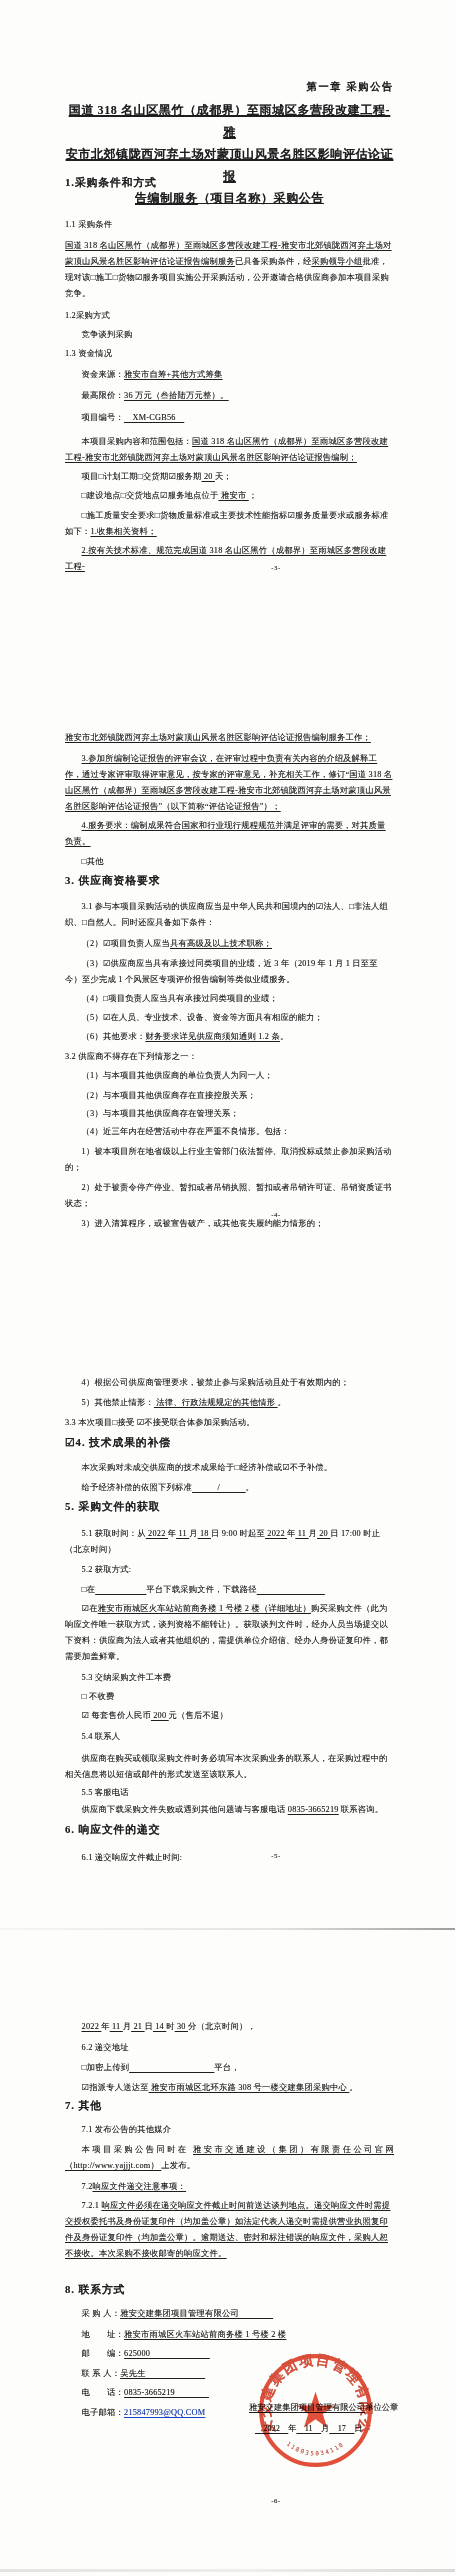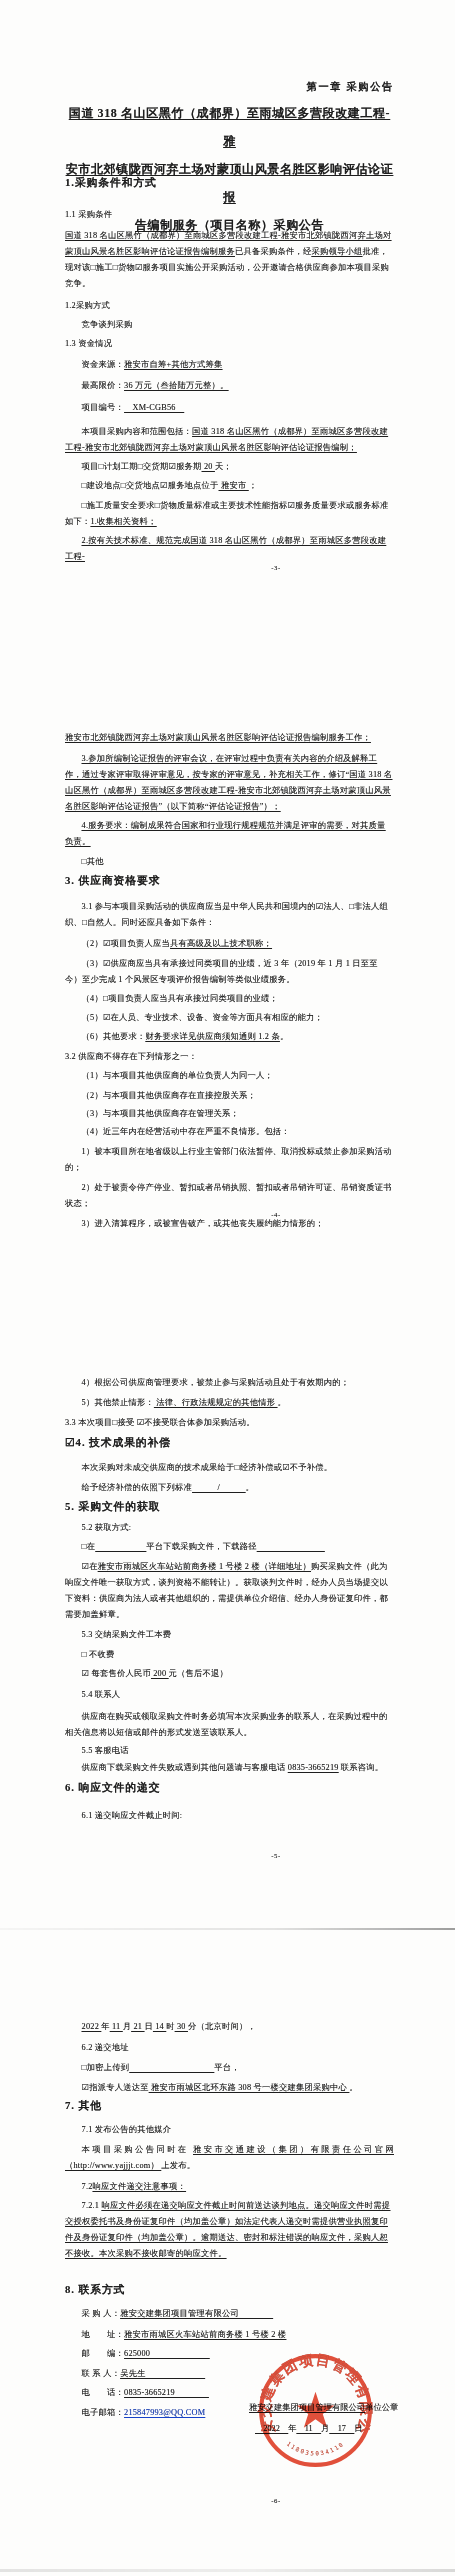--- a/index.html
+++ b/index.html
@@ -6,21 +6,21 @@
   .sheet{
     position:relative;width:456px;height:2576px;background:#fdfdfc;overflow:hidden;
     font-family:"Liberation Serif","DejaVu Serif",serif;color:#1e1e1e;
     text-shadow:0 0 0.3px rgba(40,40,40,.55);
   }
   .grp{position:absolute;left:65px;width:329px;}
   .p{font-size:8.3px;line-height:16px;margin:0;letter-spacing:0.2px;}
   .ind{text-indent:2em;}
   .h{font-size:10.8px;font-weight:bold;letter-spacing:0.9px;line-height:17px;margin:0;}
   .chapter{font-size:10.2px;font-weight:bold;text-align:right;letter-spacing:1.7px;margin:0;}
-  .title-line{font-size:12px;font-weight:bold;text-align:center;line-height:28px;letter-spacing:0.6px;margin:0;}
+  .title-line{font-size:12px;font-weight:bold;text-align:center;line-height:22px;letter-spacing:0.6px;margin:0;text-decoration:underline;}
   .title-line .u{text-decoration-thickness:0.9px;}
   .u{text-decoration:underline;text-underline-offset:2.3px;text-decoration-thickness:0.6px;}
   .link{color:#1742c9;}
   .just{text-align:justify;}
   .pagenum{position:absolute;font-size:6.8px;letter-spacing:0.6px;transform:translateX(-50%);}
   .stamp{position:absolute;left:257px;top:2352px;opacity:.88;mix-blend-mode:multiply;pointer-events:none;}
   .stamp-label{position:absolute;left:249px;top:2402px;font-size:8.3px;margin:0;}
   .stamp-date{position:absolute;left:255px;top:2423px;font-size:8.3px;margin:0;}
   .artifact1{position:absolute;left:0;top:1928px;width:456px;height:2.3px;
     background:linear-gradient(to right,rgba(0,0,0,.03),rgba(0,0,0,.10) 60%,rgba(0,0,0,.38));filter:blur(0.6px);}
@@ -34,21 +34,21 @@
 
   <div class="grp" style="top:80px">
     <p class="chapter">第一章 采购公告</p>
     <div class="title-line" style="margin-top:4.6px"><span class="u">国道 318 名山区黑竹（成都界）至雨城区多营段改建工程-雅</span></div>
     <div class="title-line"><span class="u">安市北郊镇陇西河弃土场对蒙顶山风景名胜区影响评估论证报</span></div>
     <div class="title-line"><span class="u">告编制服务</span><span>（项目名称）采购公告</span></div>
   </div>
 
   <div class="grp" style="top:171px">
     <p class="h" style="margin-top:3.4px">1.采购条件和方式</p>
-    <p class="p" style="margin-top:16px">1.1 采购条件</p>
+    <p class="p" style="margin-top:26px">1.1 采购条件</p>
     <p class="p" style="margin-top:4.6px"><span class="u">国道 318 名山区黑竹（成都界）至雨城区多营段改建工程-雅安市北郊镇陇西河弃土场对蒙顶山风景名胜区影响评估论证报告编制服务</span><span>已具备采购条件，经</span><span class="u">采购领导小组</span><span>批准，现对该□施工□货物☑服务项目实施公开采购活动，公开邀请合格供应商参加本项目采购竞争。</span></p>
     <p class="p" style="margin-top:5.7px">1.2采购方式</p>
     <p class="p ind" style="margin-top:3.4px">竞争谈判采购</p>
     <p class="p" style="margin-top:3.4px">1.3 资金情况</p>
     <p class="p ind" style="margin-top:4.6px"><span>资金来源：</span><span class="u">雅安市自筹+其他方式筹集</span></p>
     <p class="p ind" style="margin-top:4.6px"><span>最高限价：</span><span class="u">36 万元（叁拾陆万元整）。</span></p>
     <p class="p ind" style="margin-top:6px"><span>项目编号：</span><span class="u">　XM-CGB56　</span></p>
     <p class="p ind" style="margin-top:8px"><span>本项目采购内容和范围包括：</span><span class="u">国道 318 名山区黑竹（成都界）至雨城区多营段改建工程-雅安市北郊镇陇西河弃土场对蒙顶山风景名胜区影响评估论证报告编制；</span></p>
     <p class="p ind" style="margin-top:3.4px"><span>项目□计划工期□交货期☑服务期</span><span class="u"> 20 </span><span>天；</span></p>
     <p class="p ind" style="margin-top:3.4px"><span>□建设地点□交货地点☑服务地点位于</span><span class="u"> 雅安市 </span><span>；</span></p>
@@ -83,20 +83,21 @@
   <div class="pagenum" style="left:276px;top:1211px">-4-</div>
 
   <div class="grp" style="top:1373px">
     <p class="p ind" style="margin-top:2.3px">4）根据公司供应商管理要求，被禁止参与采购活动且处于有效期内的；</p>
     <p class="p ind" style="margin-top:3.4px"><span>5）其他禁止情形：</span><span class="u"> 法律、行政法规规定的其他情形 </span><span>。</span></p>
     <p class="p" style="margin-top:4.6px">3.3 本次项目□接受 ☑不接受联合体参加采购活动。</p>
     <p class="h" style="margin-top:2.3px">☑4. 技术成果的补偿</p>
     <p class="p ind" style="margin-top:9px">本次采购对未成交供应商的技术成果给于□经济补偿或☑不予补偿。</p>
     <p class="p ind" style="margin-top:4.6px"><span>给予经济补偿的依照下列标准</span><span class="u">　　　/　　　</span><span>。</span></p>
     <p class="h" style="margin-top:2.3px">5. 采购文件的获取</p>
+    <p class="p ind" style="margin-top:10.2px"><span>5.1 获取时间：从</span><span class="u"> 2022 </span><span>年</span><span class="u"> 11 </span><span>月</span><span class="u"> 18 </span><span>日 9:00 时起至</span><span class="u"> 2022 </span><span>年</span><span class="u"> 11 </span><span>月</span><span class="u"> 20 </span><span>日 17:00 时止（北京时间）</span></p>
     <p class="p ind" style="margin-top:4.6px">5.2 获取方式:</p>
     <p class="p ind" style="margin-top:3.4px"><span>□在</span><span class="u">　　　　　　</span><span>平台下载采购文件，下载路径</span><span class="u">　　　　　　　　</span></p>
     <p class="p ind" style="margin-top:3.4px"><span>☑在</span><span class="u">雅安市雨城区火车站站前商务楼 1 号楼 2 楼（详细地址）</span><span>购买采购文件（此为响应文件唯一获取方式，谈判资格不能转让）。获取谈判文件时，经办人员当场提交以下资料：供应商为法人或者其他组织的，需提供单位介绍信、经办人身份证复印件，都需要加盖鲜章。</span></p>
     <p class="p ind" style="margin-top:4.6px">5.3 交纳采购文件工本费</p>
     <p class="p ind" style="margin-top:3.4px">□ 不收费</p>
     <p class="p ind" style="margin-top:3.4px"><span>☑ 每套售价人民币</span><span class="u"> 200 </span><span>元（售后不退）</span></p>
     <p class="p ind" style="margin-top:4.6px">5.4 联系人</p>
     <p class="p ind" style="margin-top:6px">供应商在购买或领取采购文件时务必填写本次采购业务的联系人，在采购过程中的相关信息将以短信或邮件的形式发送至该联系人。</p>
     <p class="p ind" style="margin-top:2.3px">5.5 客服电话</p>
     <p class="p ind" style="margin-top:1.1px"><span>供应商下载采购文件失败或遇到其他问题请与客服电话 </span><span class="u">0835-3665219</span><span> 联系咨询。</span></p>

